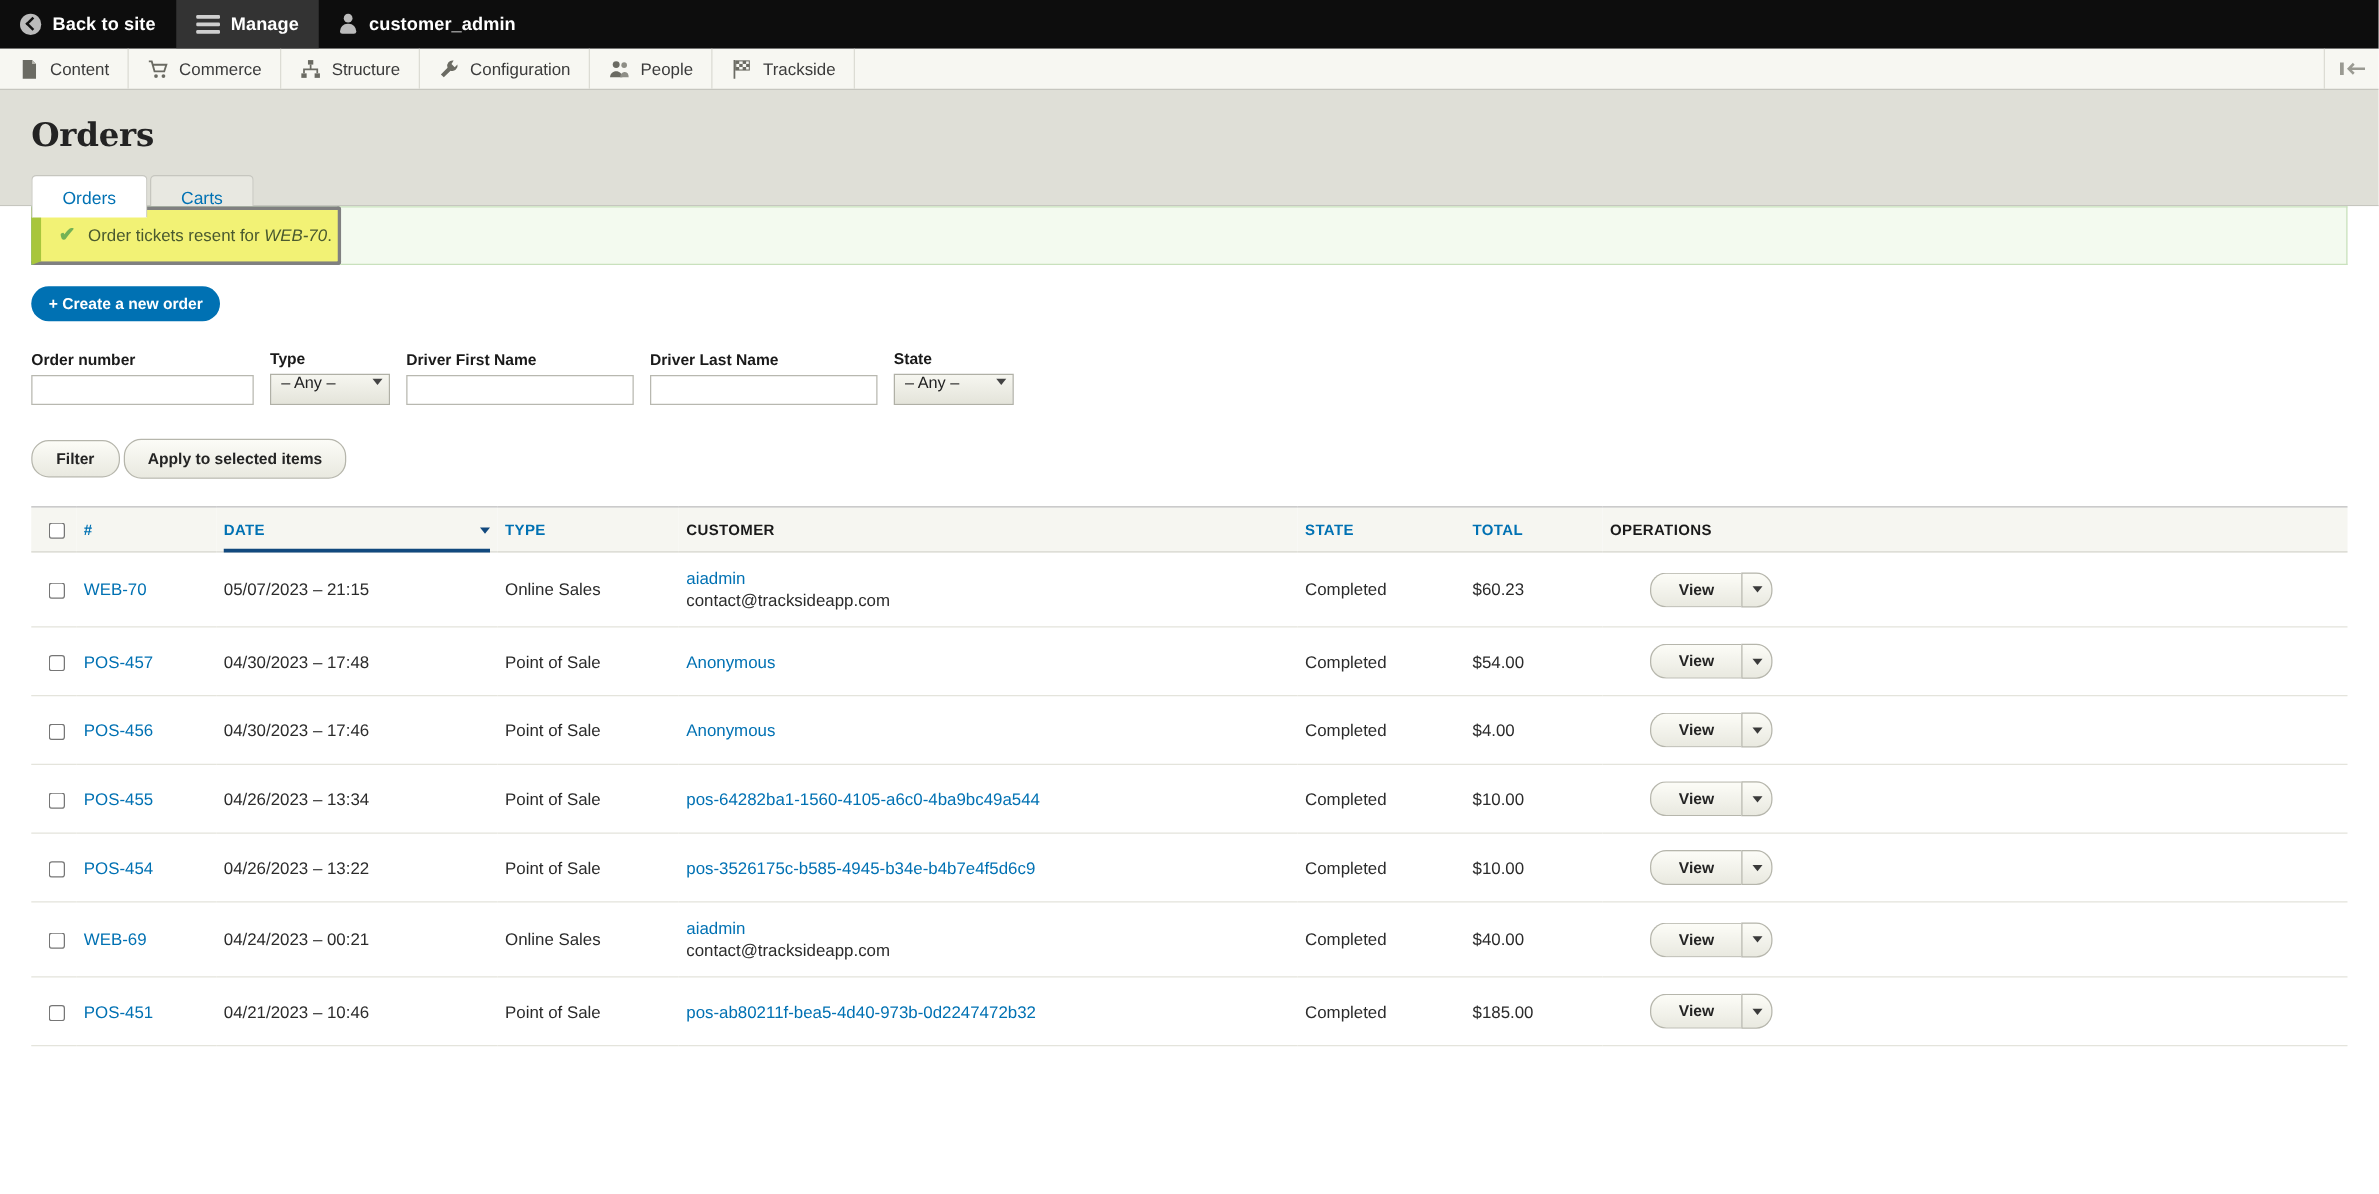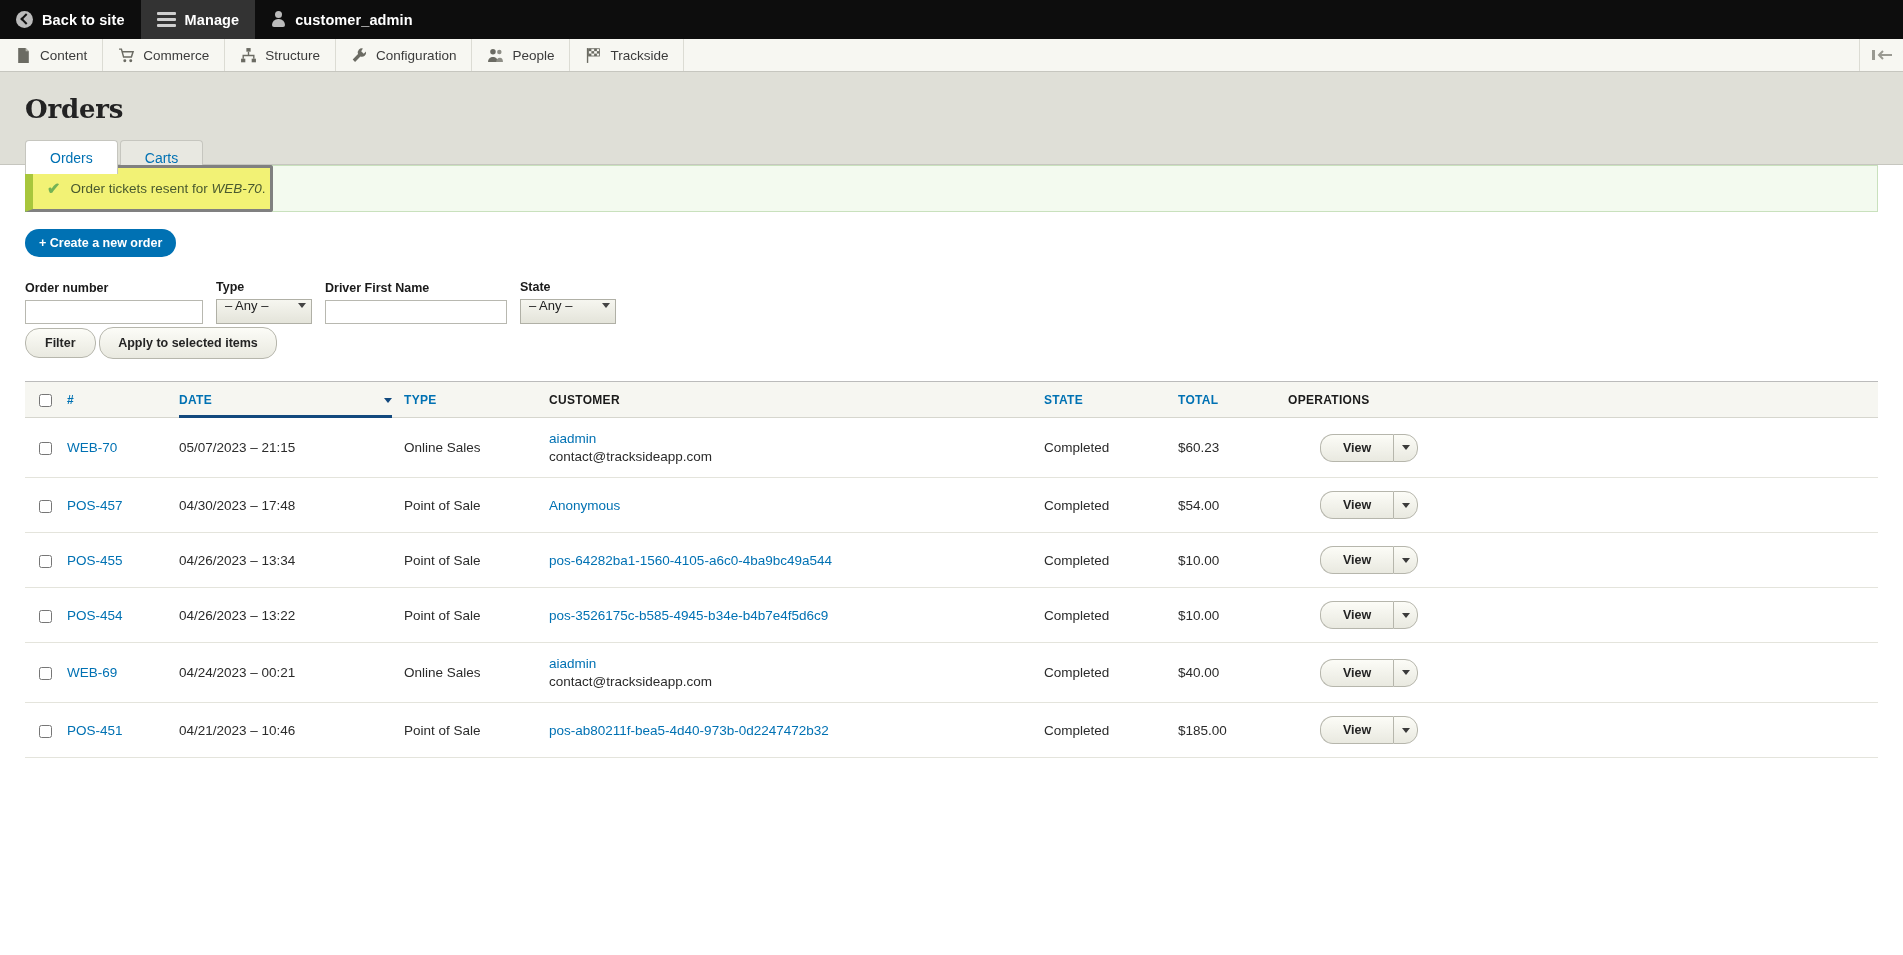--- a/index.html
+++ b/index.html
@@ -156,21 +156,21 @@
     font-size: 12.5px; font-weight: bold;
     padding: 7px 14px;
     border-radius: 14px;
     border: none;
     cursor: pointer;
     margin-bottom: 23px;
     font-family: "Liberation Sans", sans-serif;
   }
 
   
-  .filters { display: flex; align-items: flex-end; gap: 0; margin-bottom: 3px; }
+  .filters { display: flex; align-items: flex-end; gap: 0; margin-bottom: 27px; }
   .f-group { margin-right: 13px; }
   .f-label {
     display: block;
     font-size: 12.5px; font-weight: bold; color: #1a1a1a;
     margin-bottom: 5px;
   }
   .f-input {
     width: 178px; height: 24px;
     border: 1px solid #b8b8b0;
     background: #fff;
@@ -429,20 +429,24 @@
         <span>– Any –</span>
         <span class="caret"></span>
       </div>
     </div>
 
     <div class="f-group">
       <label class="f-label">Driver First Name</label>
       <input class="f-input wide" type="text" value="" style="">
     </div>
 
+    <div class="f-group">
+      <label class="f-label">Driver Last Name</label>
+      <input class="f-input wide" type="text" value="" style="">
+    </div>
 
     <div class="f-group">
       <label class="f-label">State</label>
       <div class="f-select" style="width:86px">
         <span>– Any –</span>
         <span class="caret"></span>
       </div>
     </div>
   </div>
 
@@ -504,20 +508,35 @@
           <td class="c-total">$54.00</td>
           <td><span class="ops">
               <button class="ops-main">View</button>
               <span class="ops-toggle">
                 <span class="caret"></span>
               </span>
             </span></td>
         </tr>
         <tr>
           <td class="c-check"><input type="checkbox" style=""></td>
+          <td class="c-num"><a href="#">POS-456</a></td>
+          <td class="c-date">04/30/2023 – 17:46</td>
+          <td class="c-type">Point of Sale</td>
+          <td class="c-cust"><a href="#">Anonymous</a></td>
+          <td class="c-state">Completed</td>
+          <td class="c-total">$4.00</td>
+          <td><span class="ops">
+              <button class="ops-main">View</button>
+              <span class="ops-toggle">
+                <span class="caret"></span>
+              </span>
+            </span></td>
+        </tr>
+        <tr>
+          <td class="c-check"><input type="checkbox" style=""></td>
           <td class="c-num"><a href="#">POS-455</a></td>
           <td class="c-date">04/26/2023 – 13:34</td>
           <td class="c-type">Point of Sale</td>
           <td class="c-cust"><a href="#">pos-64282ba1-1560-4105-a6c0-4ba9bc49a544</a></td>
           <td class="c-state">Completed</td>
           <td class="c-total">$10.00</td>
           <td><span class="ops">
               <button class="ops-main">View</button>
               <span class="ops-toggle">
                 <span class="caret"></span>

